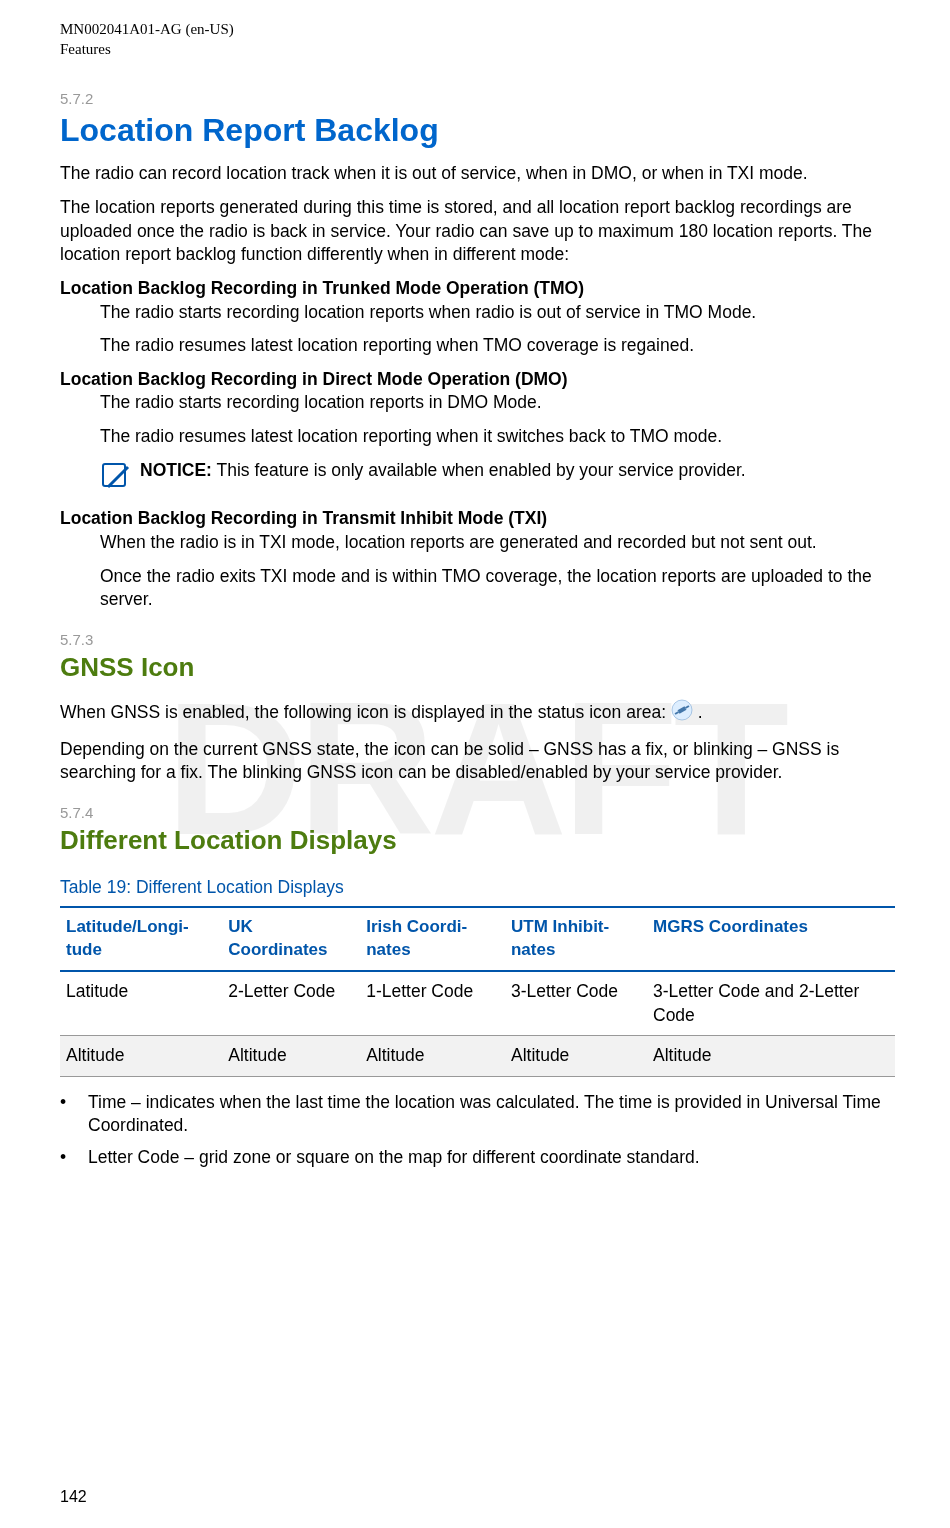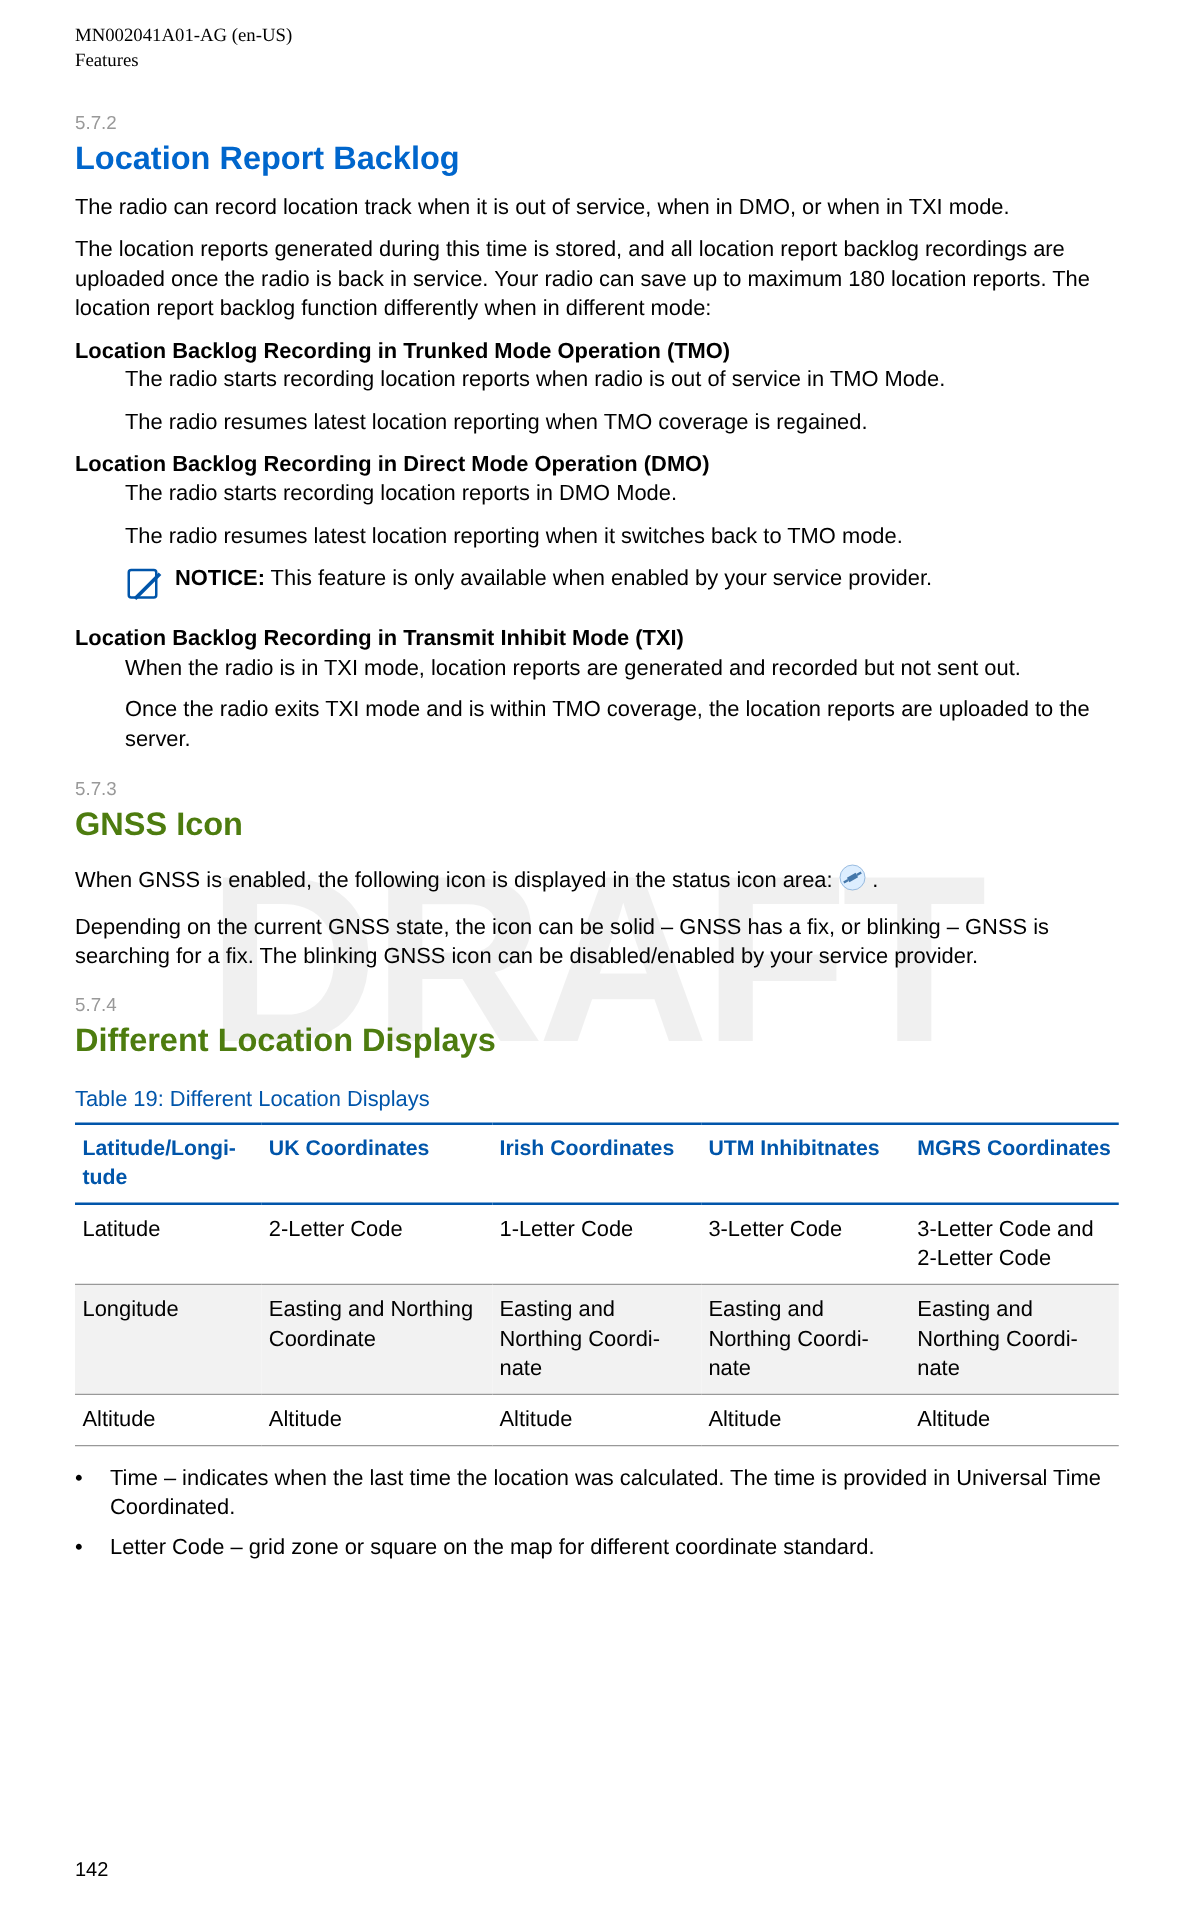--- a/index.html
+++ b/index.html
@@ -9,21 +9,21 @@
       height: 1528px;
       padding: 20px 55px 20px 60px;
       font-size: 17.5px;
       line-height: 1.35;
       color: #000;
       position: relative;
       background: #fff;
     }
     .doc-header { font-size: 15px; line-height: 1.3; margin-bottom: 30px; font-family: Liberation Serif, serif; }
     .section-num { color: #999; font-size: 15px; margin-top: 18px; }
-    .section-title { color: #0066cc; font-size: 26px; font-weight: bold; margin-bottom: 10px; }
+    .section-title { color: #0066cc; font-size: 32px; font-weight: bold; margin-bottom: 10px; }
     .body-text { margin-bottom: 10px; }
     .bold { font-weight: bold; }
     .indent-block { margin-left: 40px; margin-bottom: 10px; }
     .notice-block { display: flex; align-items: flex-start; margin-left: 40px; margin-bottom: 10px; gap: 10px; }
     .notice-icon { flex-shrink: 0; margin-top: 2px; }
     .notice-text { flex: 1; }
     .section-title-med { color: #4d7c0f; font-size: 26px; font-weight: bold; margin-bottom: 14px; }
     .gnss-icon { display: inline-block; vertical-align: middle; }
     .table-title { color: #0055aa; font-size: 17.5px; margin-top: 18px; margin-bottom: 6px; }
     table { width: 100%; border-collapse: collapse; margin-bottom: 14px; }
@@ -120,27 +120,20 @@
   </thead>
   <tbody>
     <tr>
       <td>Latitude</td>
       <td>2-Letter Code</td>
       <td>1-Letter Code</td>
       <td>3-Letter Code</td>
       <td>3-Letter Code and 2-Letter Code</td>
     </tr>
     <tr>
-      <td>Longitude</td>
-      <td>Easting and Northing Coordi­nate</td>
-      <td>Easting and Northing Coordi­nate</td>
-      <td>Easting and Northing Coordi­nate</td>
-      <td>Easting and Northing Coordi­nate</td>
-    </tr>
-    <tr>
       <td>Altitude</td>
       <td>Altitude</td>
       <td>Altitude</td>
       <td>Altitude</td>
       <td>Altitude</td>
     </tr>
   </tbody>
 </table>
 
 <div class="bullet-list">

